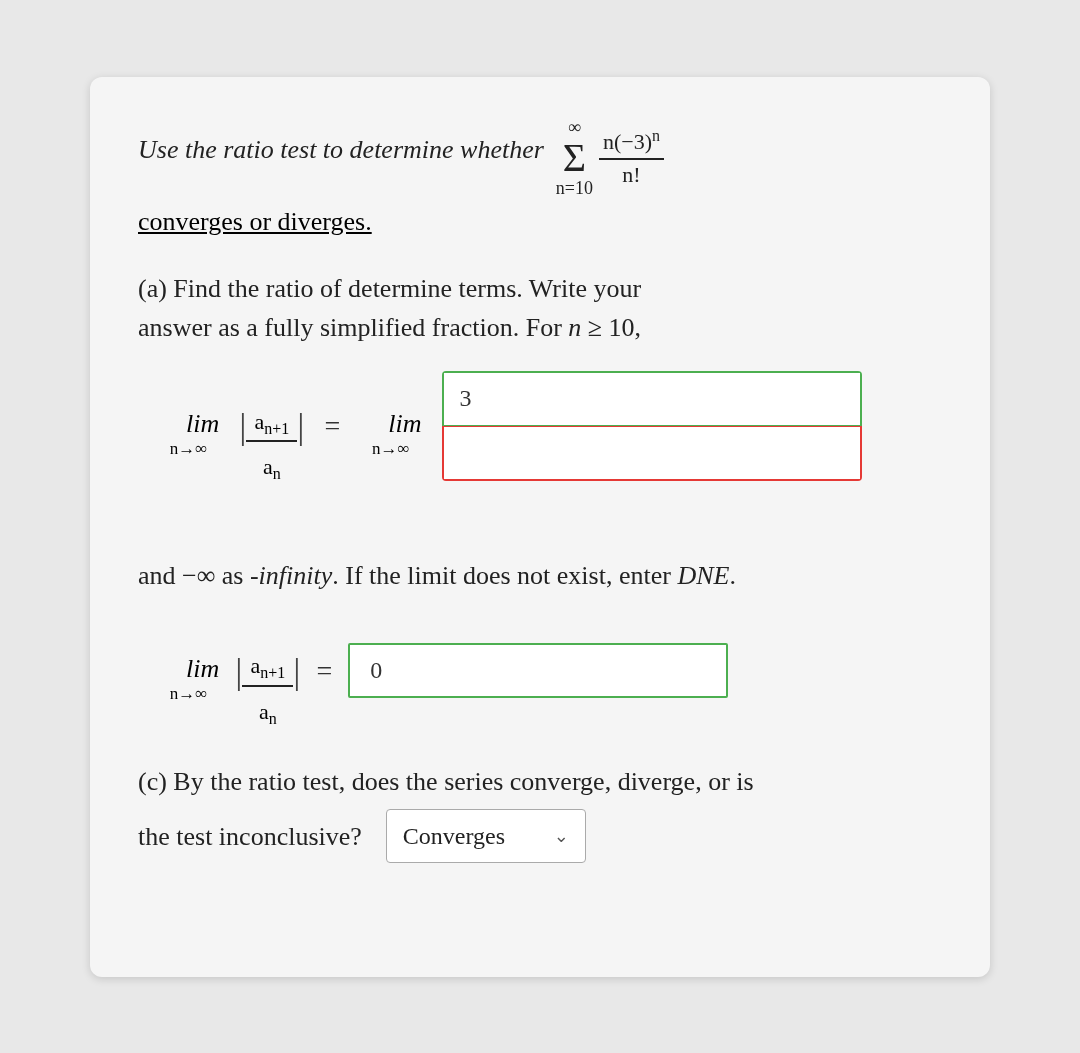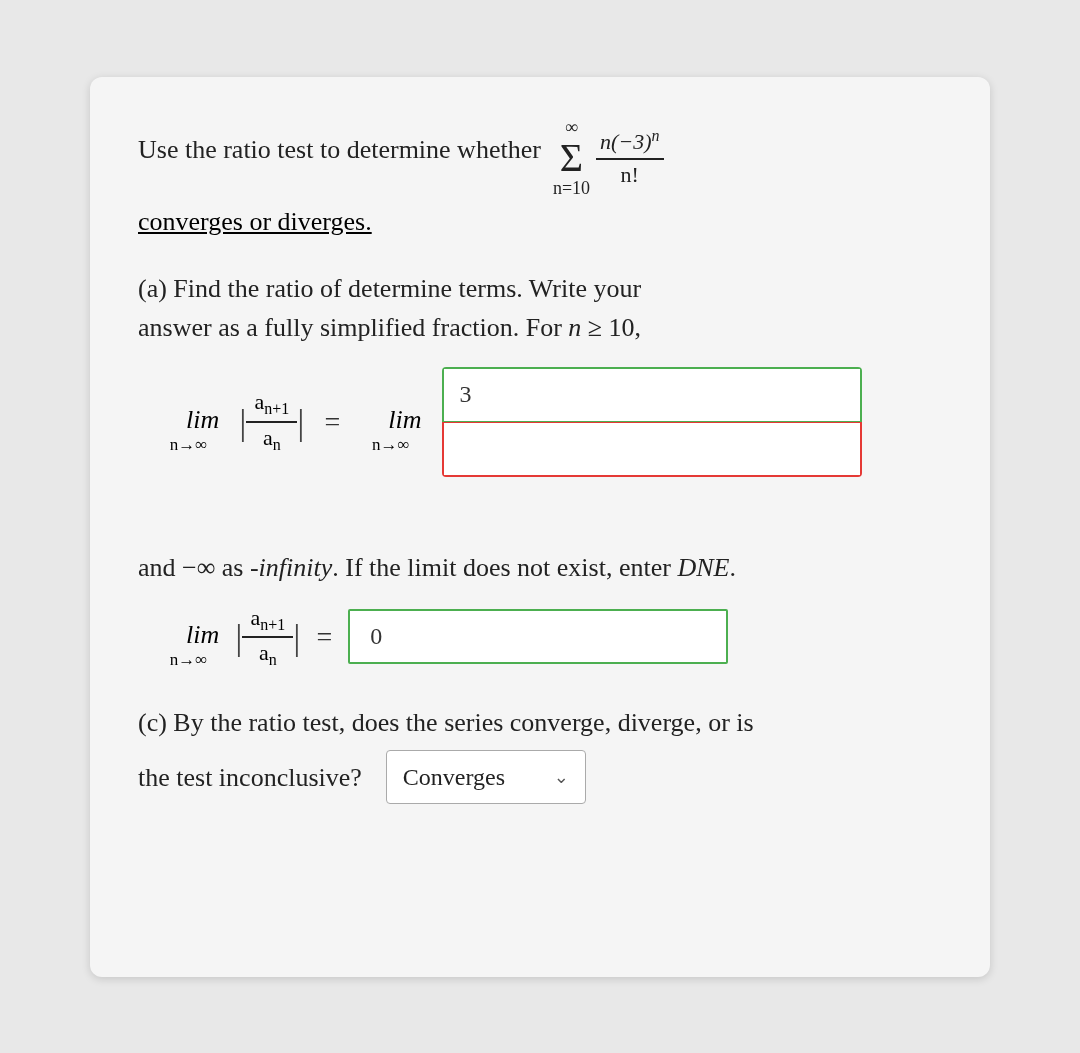--- a/index.html
+++ b/index.html
@@ -31,20 +31,21 @@
       align-items: flex-start;
       gap: 12px;
       font-size: 26px;
       color: #222;
       margin-bottom: 8px;
       flex-wrap: wrap;
     }
 
     .problem-header .text-part {
       margin-top: 18px;
+      font-style: italic;
     }
 
     .sigma-block {
       display: inline-flex;
       flex-direction: column;
       align-items: center;
       font-size: 28px;
       margin-right: 4px;
     }
 
@@ -66,21 +67,20 @@
       display: inline-flex;
       flex-direction: column;
       align-items: center;
       vertical-align: middle;
     }
 
     .fraction .numer {
       border-bottom: 2px solid #222;
       padding: 0 4px 2px 4px;
       font-size: 22px;
-      font-style: italic;
     }
 
     .fraction .denom {
       padding: 2px 4px 0 4px;
       font-size: 22px;
     }
 
     .converges-text {
       font-size: 26px;
       margin-top: 4px;
@@ -138,26 +138,28 @@
       display: inline-flex;
       flex-direction: column;
       align-items: center;
     }
 
     .frac-inner .num {
       border-bottom: 2px solid #222;
       padding: 2px 8px;
       font-size: 22px;
       white-space: nowrap;
+      margin-top: 40px;
     }
 
     .frac-inner .den {
       padding: 2px 8px;
       font-size: 22px;
       white-space: nowrap;
+      margin-top: 10px;
     }
 
     .equals-sign {
       font-size: 28px;
       color: #333;
     }
 
     .input-boxes {
       display: flex;
       flex-direction: column;

